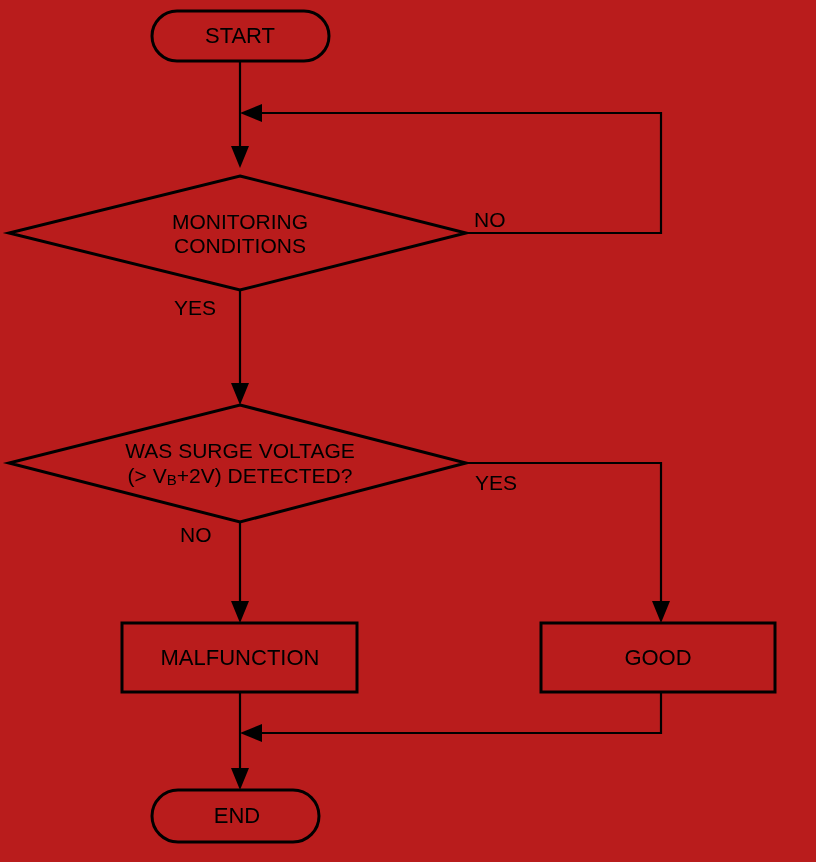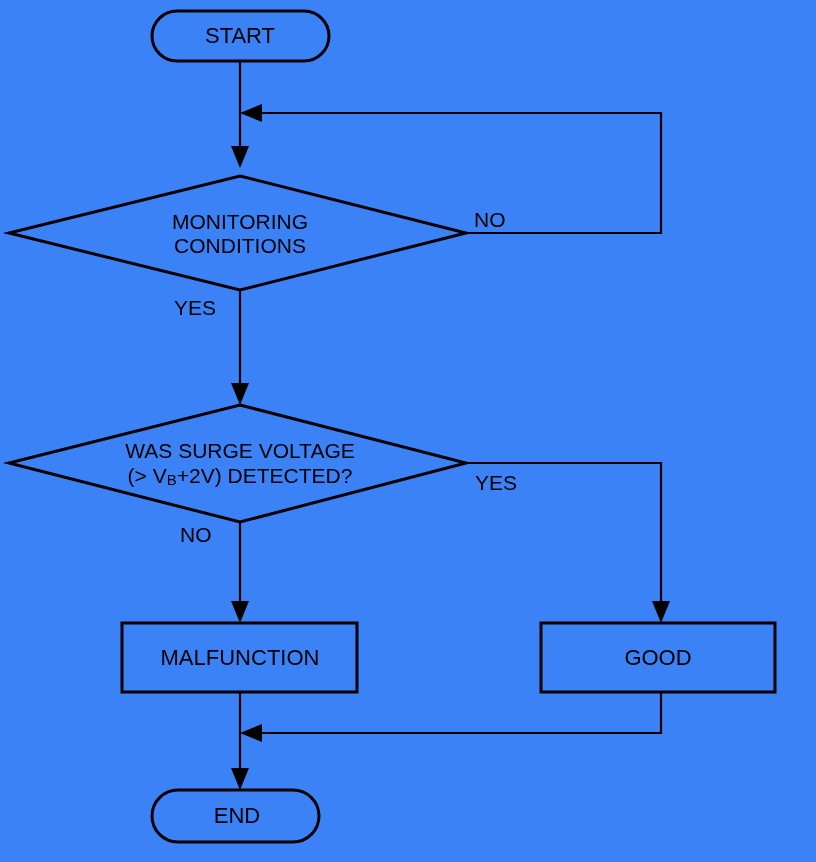--- a/index.html
+++ b/index.html
@@ -8,21 +8,21 @@
     padding: 0;
     background: #ffffff;
   }
   body {
     font-family: "Liberation Sans", sans-serif;
   }
   #canvas {
     position: relative;
     width: 816px;
     height: 862px;
-    background: #3b82f6;
+    background: #b91c1c;
     overflow: hidden;
   }
   #flow-svg {
     position: absolute;
     top: 0;
     left: 0;
     width: 816px;
     height: 862px;
   }
   .shape-stroke {

